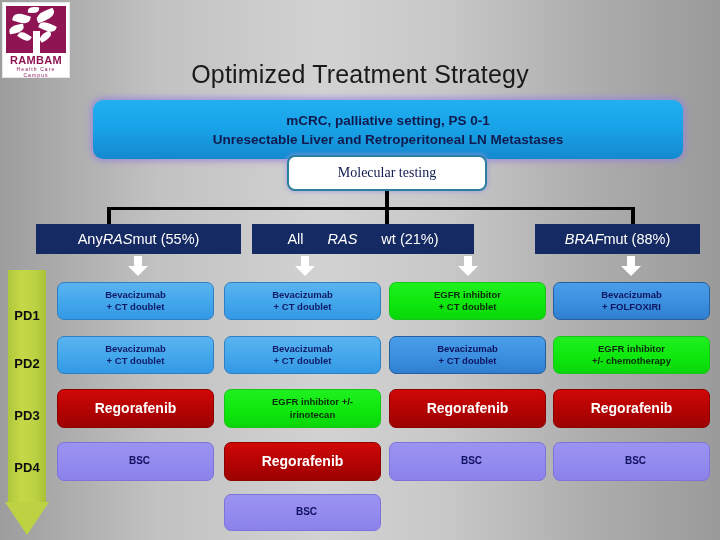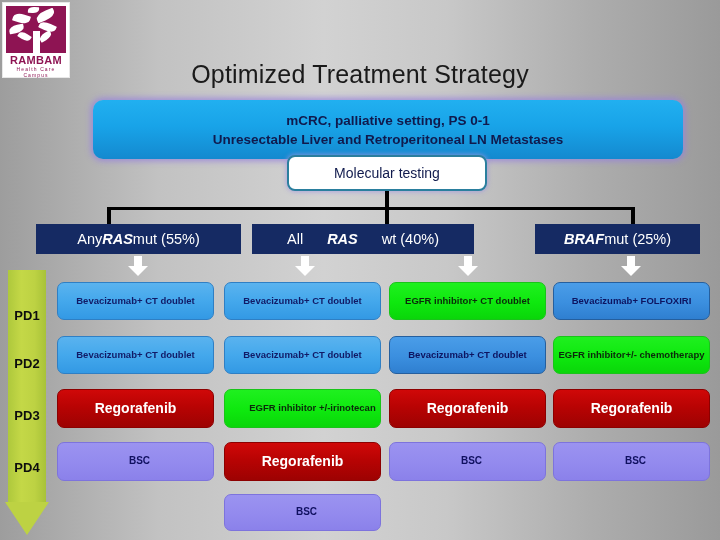--- a/index.html
+++ b/index.html
@@ -109,20 +109,21 @@
     left: 287px; top: 155px;
     width: 200px; height: 36px;
     border-radius: 8px;
     background: #ffffff;
     border: 2px solid #2a7f9e;
     box-shadow: 0 0 4px 1px rgba(160,150,225,0.7);
     color: #101a4d;
     font-size: 14px;
     display: flex; align-items: center; justify-content: center;
     box-sizing: border-box;
+    font-family: Liberation Serif, serif;
   }
 
   
   .conn { position: absolute; background: #000000; }
   #conn-stem-top  { left: 385px; top: 191px; width: 4px; height: 18px; }
   #conn-hbar      { left: 107px; top: 207px; width: 528px; height: 3px; }
   #conn-drop-1    { left: 107px; top: 207px; width: 4px; height: 17px; }
   #conn-drop-2    { left: 385px; top: 207px; width: 4px; height: 17px; }
   #conn-drop-3    { left: 631px; top: 207px; width: 4px; height: 17px; }
 
@@ -130,21 +131,21 @@
   .group-header {
     position: absolute;
     top: 224px;
     height: 30px;
     background: #152a63;
     color: #ffffff;
     font-size: 14.5px;
     display: flex; align-items: center; justify-content: center;
     white-space: nowrap;
   }
-  .group-header i { font-style: italic; font-weight: bold; }
+  .group-header i { font-style: italic; font-weight: normal; }
   #group-header-1 { left: 36px;  width: 205px; }
   #group-header-2 { left: 252px; width: 222px; gap: 24px; }
   #group-header-3 { left: 535px; width: 165px; }
 
   
   .warrow {
     position: absolute;
     top: 256px;
     width: 20px; height: 20px;
   }
@@ -198,21 +199,21 @@
   #pd-label-4 { top: 460px; }
 
   
   .tbox {
     position: absolute;
     border-radius: 7px;
     font-size: 9.5px;
     font-weight: bold;
     line-height: 12.5px;
     display: flex;
-    flex-direction: row;
+    flex-direction: column;
     align-items: center;
     justify-content: center;
     text-align: center;
     box-sizing: border-box;
     padding: 2px 4px;
   }
   .tbox .l2 { display: block; }
   .c-blue {
     background: linear-gradient(to bottom, #5ab3ef 0%, #44a8ec 50%, #3399e4 100%);
     color: #111a66;
@@ -278,26 +279,26 @@
   <div class="conn" id="conn-drop-3"></div>
 
   <div class="group-header" id="group-header-1">
     <span>Any </span>
       <i>RAS</i>
       <span> mut (55%)</span>
   </div>
   <div class="group-header" id="group-header-2">
     <span>All </span>
       <i>RAS</i>
-      <span> wt (40%)</span>
+      <span> wt (21%)</span>
   </div>
   <div class="group-header" id="group-header-3">
     <span></span>
       <i>BRAF</i>
-      <span> mut (25%)</span>
+      <span> mut (88%)</span>
   </div>
 
   <div class="warrow" id="warrow-1">
       <span class="shaft"></span>
       <span class="head"></span>
     </div>
   <div class="warrow" id="warrow-2">
       <span class="shaft"></span>
       <span class="head"></span>
     </div>

